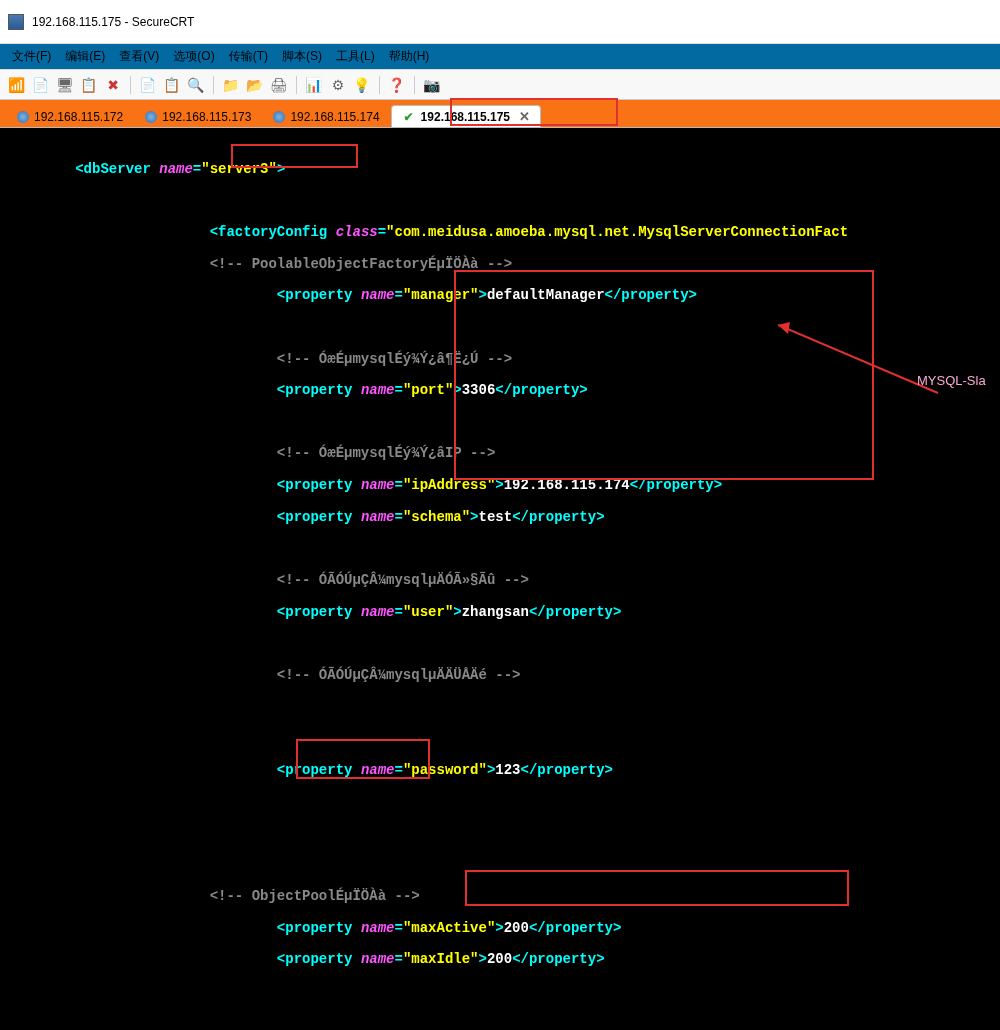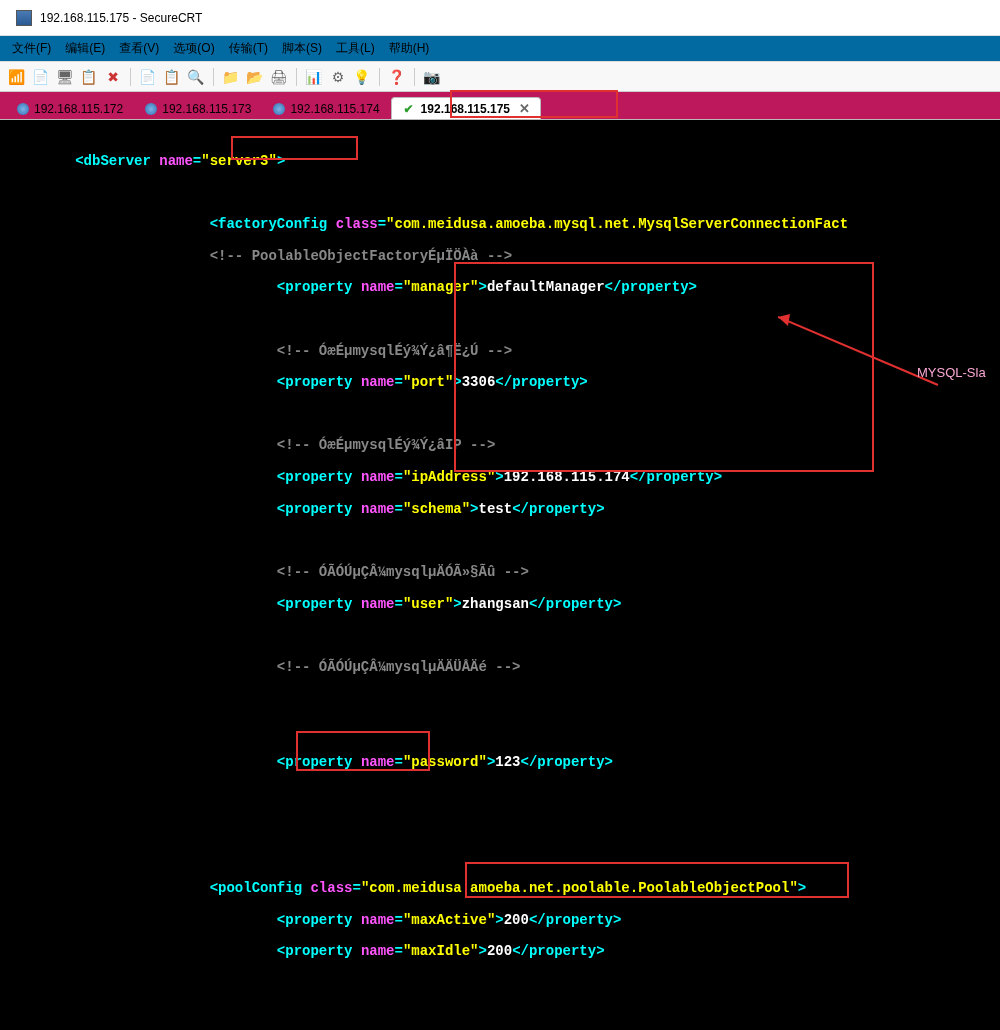--- a/index.html
+++ b/index.html
@@ -5,25 +5,25 @@
   * { box-sizing: border-box; margin: 0; padding: 0; }
   body {
     font-family: "Microsoft YaHei", Arial, sans-serif;
     font-size: 12px;
     background: #f0f0f0;
     width: 1000px;
     height: 1030px;
     overflow: hidden;
   }
   .title-bar {
-    height: 36px;
+    height: 44px;
     background: #fff;
     display: flex;
     align-items: center;
-    padding: 0 16px;
+    padding: 0 8px;
     border-bottom: 1px solid #ddd;
   }
   .title-bar .app-icon {
     width: 16px; height: 16px;
     background: linear-gradient(#4a7ab3, #2a5a93);
     border: 1px solid #555;
     margin-right: 8px;
   }
   .menu-bar {
     height: 26px;
@@ -52,21 +52,21 @@
     font-size: 14px;
     color: #666;
   }
   .toolbar .sep {
     width: 1px; height: 18px;
     background: #ccc;
     margin: 0 2px;
   }
   .tab-bar {
     height: 28px;
-    background: #be185d;
+    background: #f97316;
     display: flex;
     align-items: flex-end;
     padding: 0 6px;
     border-bottom: 1px solid #bbb;
     position: relative;
   }
   .tab {
     display: flex;
     align-items: center;
     padding: 3px 10px;
@@ -106,21 +106,21 @@
     font-weight: bold;
     padding: 18px 8px 8px 8px;
     height: 918px;
     position: relative;
     line-height: 1.13;
     white-space: pre;
     overflow: hidden;
   }
   .terminal .line { white-space: pre; }
   .cy { color: #00ffff; }
-  .mg { color: #ff55ff; }
+  .mg { color: #ff55ff; font-style: italic; }
   .yl { color: #ffff00; }
   .wh { color: #ffffff; }
   .gr { color: #888888; }
   .red-box {
     position: absolute;
     border: 2px solid #e03030;
     pointer-events: none;
   }
   .red-label {
     position: absolute;
@@ -212,21 +212,21 @@
 <div class="line">                                <span class="gr">&lt;!-- <span>ÓÃÓÚµÇÂ¼mysqlµÄÓÃ»§Ãû</span> --&gt;</span></div>
 <div class="line">                                <span class="cy">&lt;property</span> <span class="mg">name</span><span class="cy">=</span><span class="yl">"user"</span><span class="cy">&gt;</span><span class="wh">zhangsan</span><span class="cy">&lt;/property&gt;</span></div>
 <div class="line"> </div>
 <div class="line">                                <span class="gr">&lt;!-- <span>ÓÃÓÚµÇÂ¼mysqlµÄÄÜÅÄé</span> --&gt;</span></div>
 <div class="line"> </div>
 <div class="line"> </div>
 <div class="line">                                <span class="cy">&lt;property</span> <span class="mg">name</span><span class="cy">=</span><span class="yl">"password"</span><span class="cy">&gt;</span><span class="wh">123</span><span class="cy">&lt;/property&gt;</span></div>
 <div class="line"> </div>
 <div class="line"> </div>
 <div class="line"> </div>
-<div class="line">                        <span class="cy">&lt;poolConfig</span> <span class="mg">class</span><span class="cy">=</span><span class="yl">"</span><span class="yl">com.meidusa.amoeba.net.poolable.PoolableObjectPool</span><span class="yl">"</span><span class="cy">&gt;</span></div>
+<div class="line">                        <span class="gr">&lt;!-- <span>ObjectPoolÉµÏÖÀà</span> --&gt;</span></div>
 <div class="line">                                <span class="cy">&lt;property</span> <span class="mg">name</span><span class="cy">=</span><span class="yl">"maxActive"</span><span class="cy">&gt;</span><span class="wh">200</span><span class="cy">&lt;/property&gt;</span></div>
 <div class="line">                                <span class="cy">&lt;property</span> <span class="mg">name</span><span class="cy">=</span><span class="yl">"maxIdle"</span><span class="cy">&gt;</span><span class="wh">200</span><span class="cy">&lt;/property&gt;</span></div>
 
 
 
 
 
 
 
 

